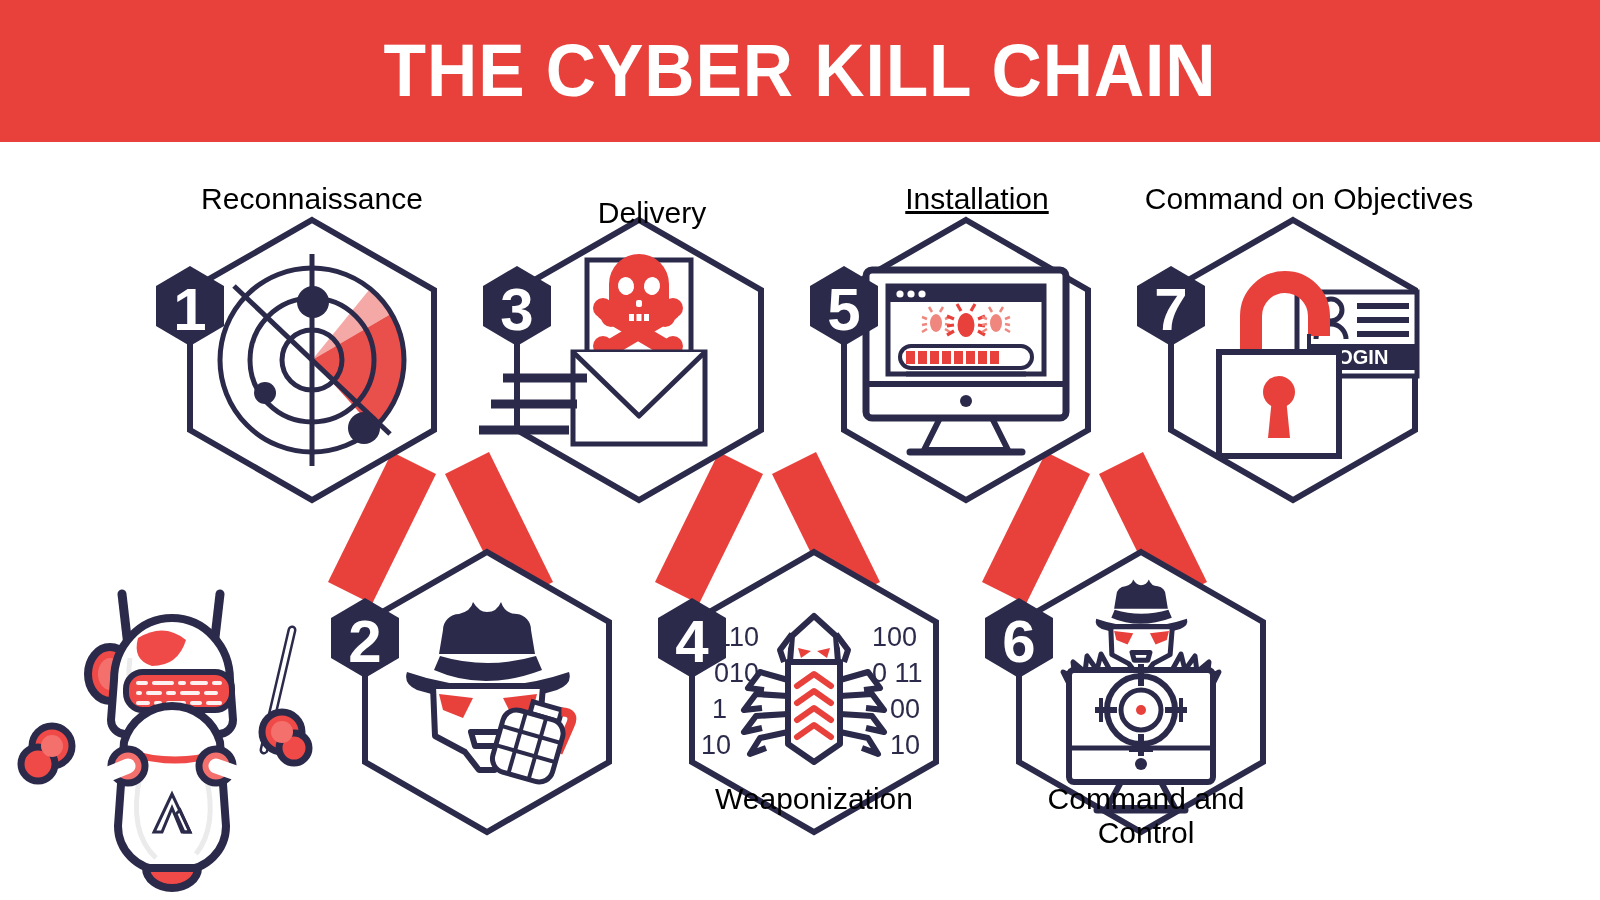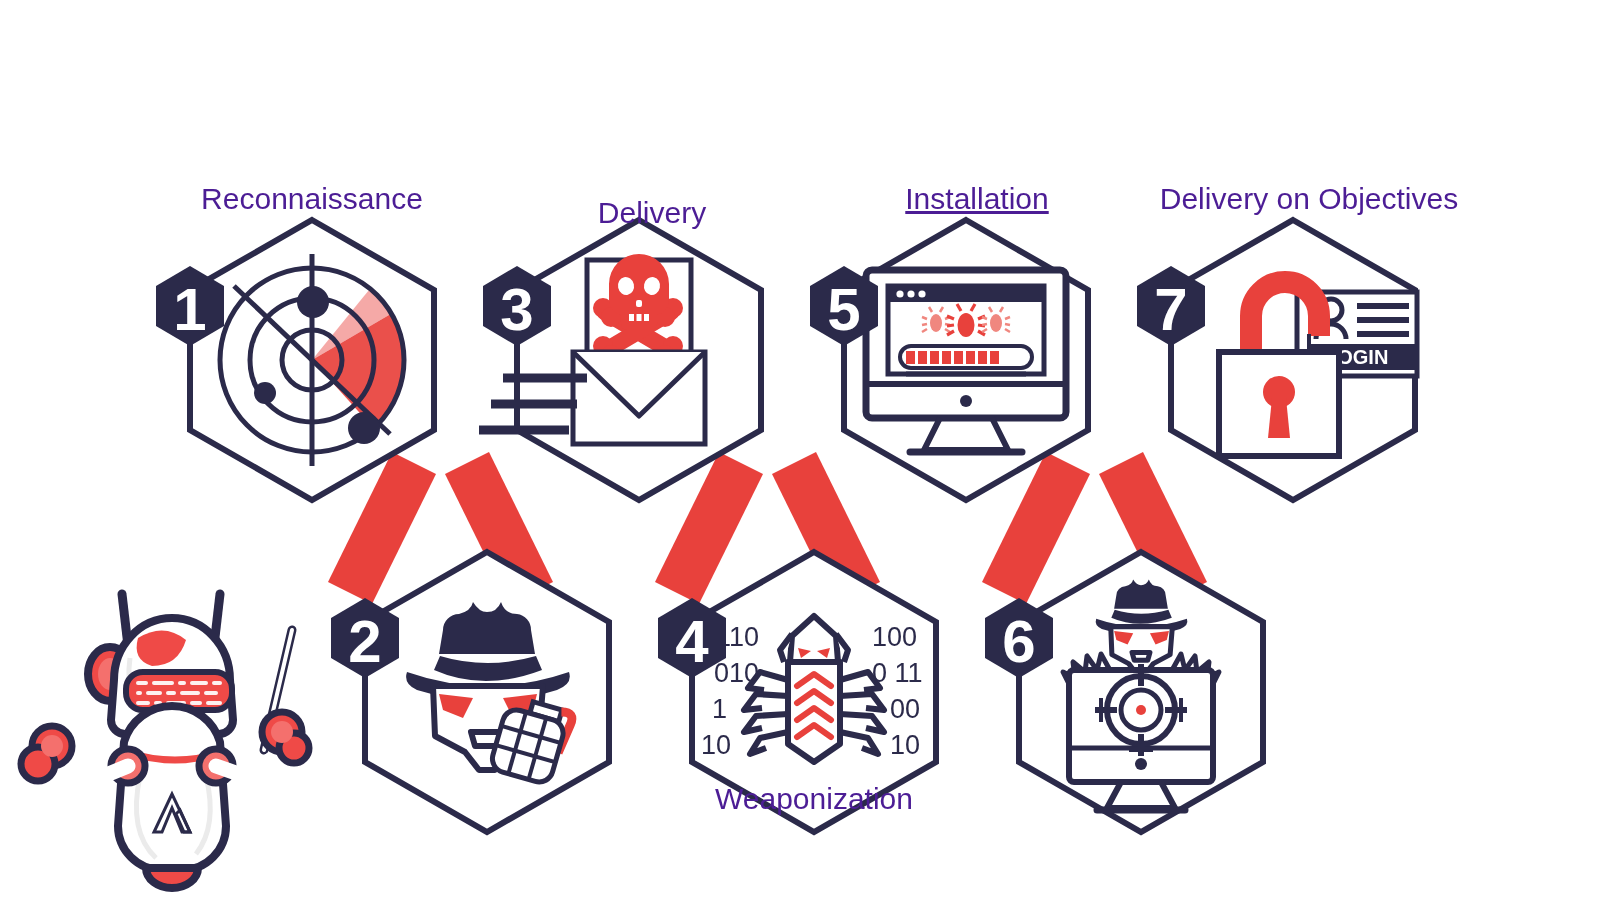--- a/index.html
+++ b/index.html
@@ -26,35 +26,38 @@
     transform:scaleX(0.94);
     white-space:nowrap;
     line-height:1;
   }
 
   .canvas{position:absolute;left:0;top:142px;width:1600px;height:758px;}
   svg.stage{position:absolute;left:0;top:0;width:1600px;height:758px;}
 
   .lbl{
     position:absolute;
-    color:#4c1d95;
+    color:#000000;
     font-family:"Liberation Sans", sans-serif;
     font-size:30px;
     line-height:34px;
     white-space:nowrap;
     transform:translateX(-50%);
     text-align:center;
   }
   .lbl.two-line{white-space:normal;width:260px;}
 </style>
 </head>
 <body>
 
 <div id="root">
 
+  <div class="header">
+    <div class="header-title">THE CYBER KILL CHAIN</div>
+  </div>
 
   <div class="canvas">
 
     <svg class="stage" viewBox="0 0 1600 758">
       <defs>
         <clipPath id="clipMonitorScreen">
           <rect x="-60" y="-46" width="120" height="82"></rect>
         </clipPath>
         <clipPath id="clipRadar">
           <circle cx="0" cy="0" r="92"></circle>
@@ -446,18 +449,20 @@
         </g>
         <circle cx="110" cy="30" r="11" fill="#f4706d" stroke="none"></circle>
 
         <path d="M-26,166 a26,20 0 0 0 52,0 Z" fill="#ef4a47" stroke="#2b2a4a" stroke-width="8" stroke-linejoin="round"></path>
       </g>
     </svg>
 
     <div class="lbl" style="left:312px;top:40px;">Reconnaissance</div>
     <div class="lbl" style="left:652px;top:40px;margin-top:14px;">Delivery</div>
     <div class="lbl" style="left:977px;top:40px;text-decoration:underline;">Installation</div>
-    <div class="lbl" style="left:1309px;top:40px;">Delivery on Objectives</div>
+    <div class="lbl" style="left:1309px;top:40px;">Command on Objectives</div>
 
     <div class="lbl" style="left:814px;top:640px;">Weaponization</div>
+    <div class="lbl two-line" style="left:1146px;top:640px;">Command
+and Control</div>
   </div>
 
 </div>
 
 </body></html>

